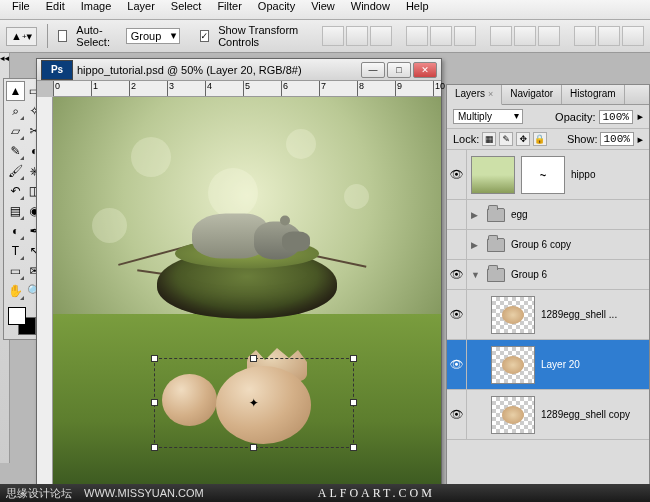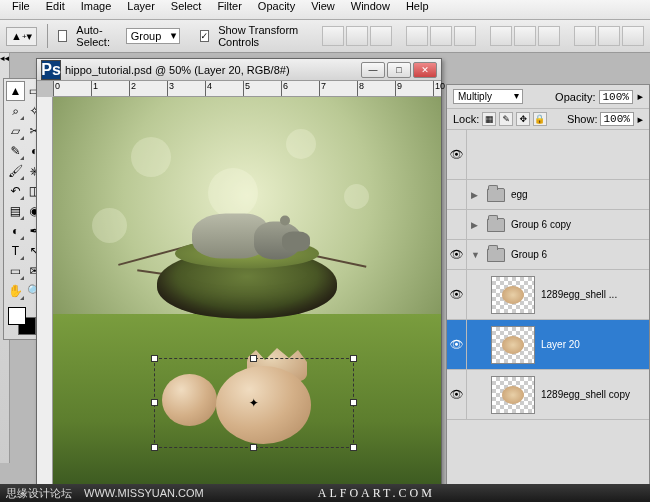--- a/index.html
+++ b/index.html
@@ -16,21 +16,21 @@
 .align-group { display: flex; gap: 2px; margin-left: 8px; }
 .align-btn { width: 22px; height: 20px; border: 1px solid #bbb; background: linear-gradient(#f5f5f5,#ddd); display: flex; align-items: center; justify-content: center; }
 .align-icon { width: 12px; height: 12px; position: relative; }
 .align-icon::before, .align-icon::after { content: ""; position: absolute; background: #555; }
 .vbar { border-left: 1px solid #999; height: 24px; margin: 0 4px; }
 
 .collapse-strip { position: absolute; left: 0; top: 53px; width: 10px; height: 410px; background: linear-gradient(#ddd,#ccc); border-right: 1px solid #999; font-size: 9px; text-align: center; }
 
 .docwin { position: absolute; left: 36px; top: 58px; width: 406px; height: 435px; background: #c0c0c0; border: 1px solid #666; box-shadow: 2px 2px 4px rgba(0,0,0,0.3); }
 .titlebar { height: 22px; background: linear-gradient(#f0f0f0,#d5d5d5); display: flex; align-items: center; padding: 0 4px; border-bottom: 1px solid #999; }
-.ps-badge { width: 20px; height: 20px; background: #0a3d7a; color: #fff; font-weight: bold; font-size: 16px; display: flex; align-items: center; justify-content: center; border: 1px solid #444; margin-right: 4px; }
+.ps-badge { width: 32px; height: 20px; background: #0a3d7a; color: #fff; font-weight: bold; font-size: 10px; display: flex; align-items: center; justify-content: center; border: 1px solid #444; margin-right: 4px; }
 .title-text { flex: 1; font-size: 11px; }
 .winbtns { display: flex; gap: 2px; }
 .winbtn { width: 24px; height: 16px; border: 1px solid #888; background: linear-gradient(#f8f8f8,#ddd); display: flex; align-items: center; justify-content: center; font-size: 9px; border-radius: 2px; }
 .winbtn.close { background: linear-gradient(#e88,#c44); color: #fff; }
 
 .ruler-h { height: 16px; background: #eee; border-bottom: 1px solid #999; position: relative; margin-left: 16px; }
 .ruler-h .tick { position: absolute; top: 0; height: 100%; border-left: 1px solid #666; font-size: 9px; padding-left: 1px; }
 .ruler-v { position: absolute; left: 0; top: 38px; width: 16px; bottom: 0; background: #eee; border-right: 1px solid #999; }
 
 .canvas { position: absolute; left: 16px; top: 38px; right: 0; bottom: 0; background: #869455; overflow: hidden; }
@@ -281,20 +281,25 @@
       <div class="sel-handle" style="right:-4px;top:50%;margin-top:-4px"></div>
       <div class="sel-handle" style="left:-4px;bottom:-4px"></div>
       <div class="sel-handle" style="left:50%;bottom:-4px;margin-left:-4px"></div>
       <div class="sel-handle" style="right:-4px;bottom:-4px"></div>
       <div style="position:absolute;left:50%;top:50%;transform:translate(-50%,-50%);font-size:12px">✦</div>
     </div>
   </div>
 </div>
 
 <div class="panels">
+  <div class="panel-tabs">
+      <div class="tab active">Layers<span class="x">×</span></div>
+      <div class="tab">Navigator</div>
+      <div class="tab">Histogram</div>
+    </div>
   <div class="lay-opts">
     <span class="dropdown">Multiply</span>
     <span style="flex:1"></span>
     <span>Opacity:</span>
     <span class="pct-box">100%</span>
     <span>▸</span>
   </div>
   <div class="lock-row">
     <span>Lock:</span>
     <span class="lock-ico">▦</span>
@@ -304,20 +309,25 @@
     <span style="flex:1"></span>
     <span>Show:</span>
     <span class="pct-box">100%</span>
     <span>▸</span>
   </div>
   <div class="layers-list">
       <div class="layer-row big">
         <div class="vis-col">
           <span class="eye">👁</span>
         </div>
+        <div class="layer-body">
+          <div class="thumb big thumb-hippo"></div>
+          <div class="mask big"></div>
+          <div class="lname">hippo</div>
+        </div>
       </div>
       <div class="layer-row">
         <div class="vis-col"></div>
         <div class="layer-body">
           <div class="expand">▶</div>
           <div class="folder-ico"></div>
           <div class="lname">egg</div>
         </div>
       </div>
       <div class="layer-row">

